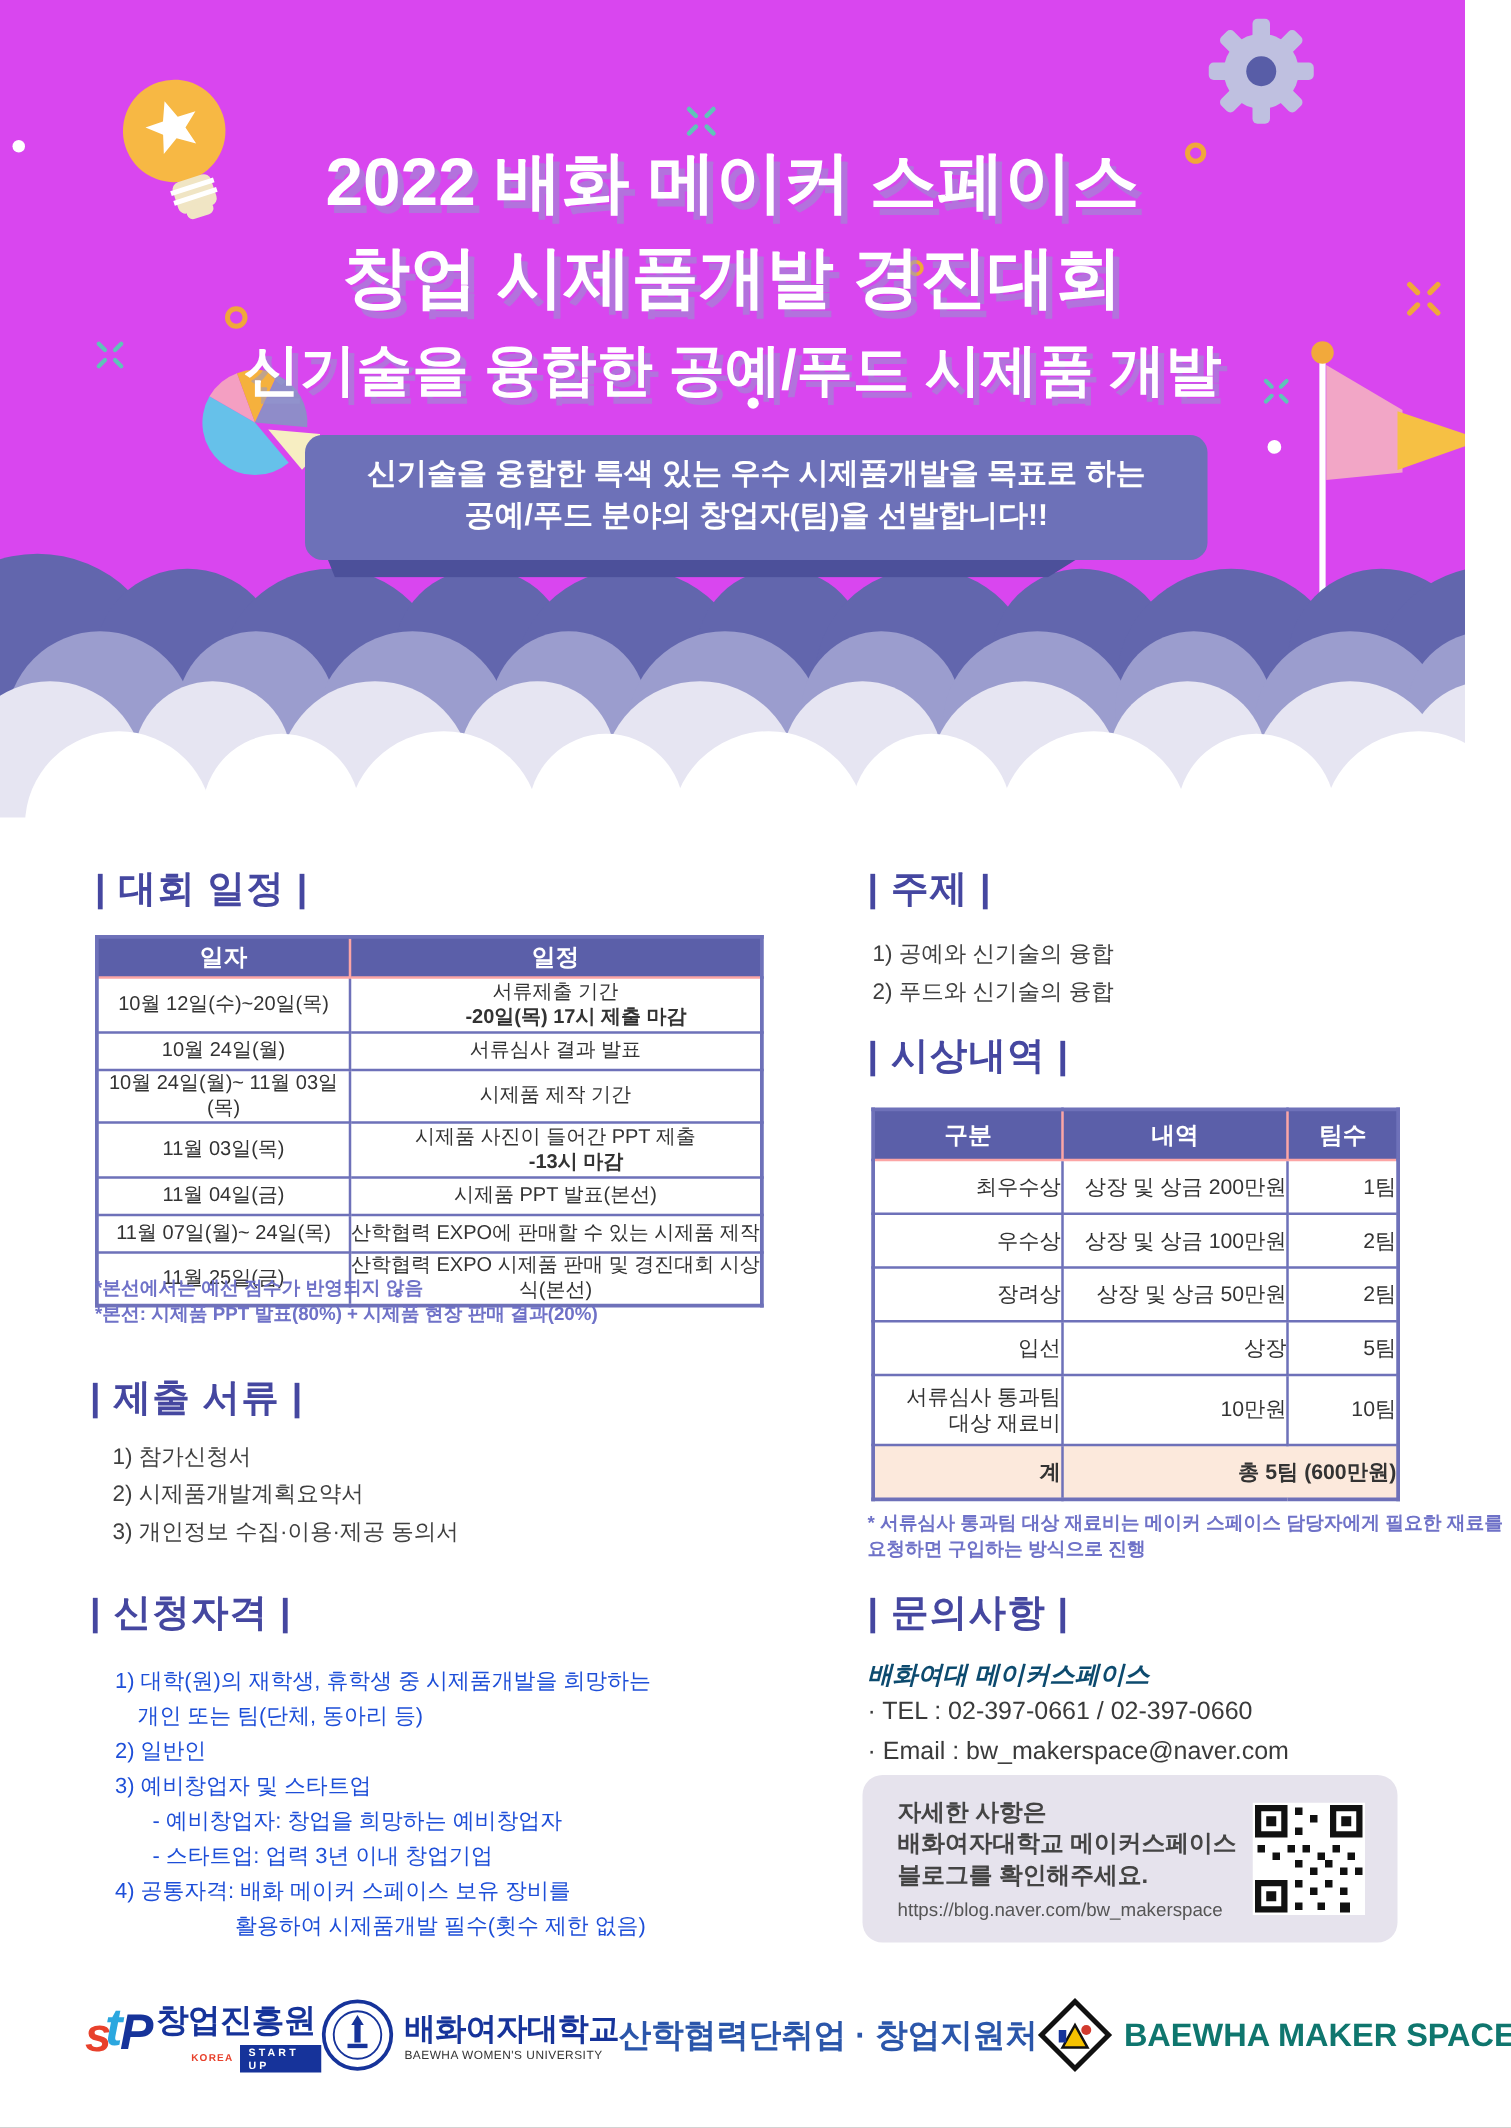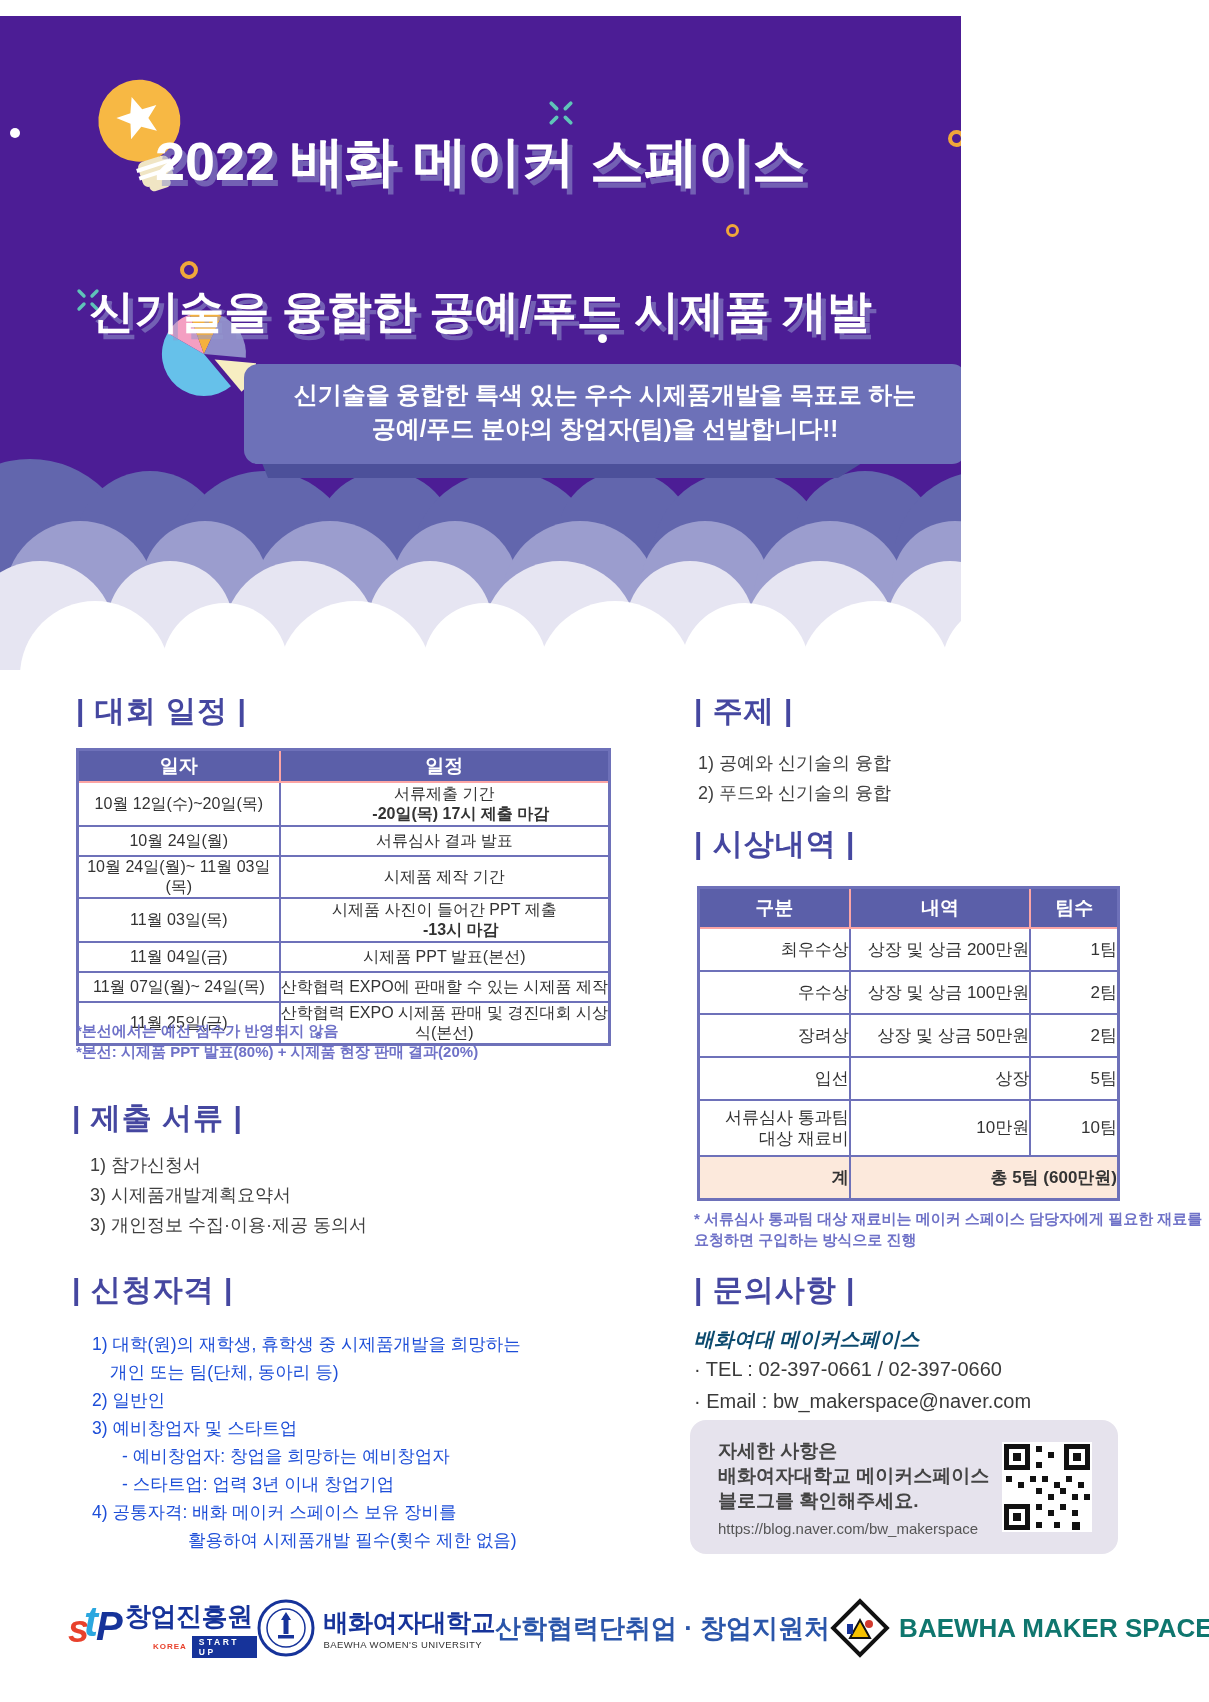--- a/index.html
+++ b/index.html
@@ -1,20 +1,20 @@
 <!DOCTYPE html>
 <html><head>
 <meta charset="utf-8">
 <style>
   * { margin:0; padding:0; box-sizing:border-box; }
   body { background:#888; font-family:"Liberation Sans", sans-serif; }
   #poster { position:relative; width:1209px; height:1702px; background:#ffffff; overflow:hidden; margin:0 auto; }
 
   
-  .hero { position:absolute; left:0; top:16px; width:961px; height:660px; background:#4c1d95; overflow:hidden; }
+  .hero { position:absolute; left:0; top:0; width:1172px; height:660px; background:#d946ef; overflow:hidden; }
   .ht { position:absolute; left:0; width:100%; text-align:center; color:#fff; font-weight:800;
         text-shadow:5px 6px 0 rgba(148,151,205,.55); letter-spacing:0; white-space:nowrap; }
   .t1 { top:110px; font-size:54px; }
   .t2 { top:186px; font-size:54px; }
   .t3 { top:266px; font-size:45px; }
   .band { position:absolute; left:244px; top:348px; width:722px; height:100px; background:#6d71b8;
           border-radius:14px; text-align:center; color:#fff; font-weight:700; z-index:5; }
   .band div { font-size:24px; line-height:34px; }
   .band div:first-child { margin-top:14px; }
   .band-shadow { position:absolute; left:262px; top:447px; width:600px; height:15px; background:#4c509a;
@@ -158,20 +158,21 @@
     </svg>
 
     <svg class="flag" width="160" height="245" viewBox="0 0 160 245">
       <rect x="15.5" y="14" width="5" height="228" rx="2.5" fill="#ffffff"></rect>
       <circle cx="18" cy="12" r="9" fill="#f2a93b"></circle>
       <polygon points="21,22 82,58 82,108 21,114" fill="#f2a6c6"></polygon>
       <polygon points="78,59 78,106 146,82" fill="#f6c044"></polygon>
     </svg>
 
     <div class="ht t1">2022 배화 메이커 스페이스</div>
+    <div class="ht t2">창업 시제품개발 경진대회</div>
     <div class="ht t3">신기술을 융합한 공예/푸드 시제품 개발</div>
 
     <div class="band">
       <div>신기술을 융합한 특색 있는 우수 시제품개발을 목표로 하는</div>
       <div>공예/푸드 분야의 창업자(팀)을 선발합니다!!</div>
     </div>
     <div class="band-shadow"></div>
 
     <svg class="clouds" viewBox="0 0 1209 242" preserveAspectRatio="none">
       <g fill="#6266ad">
@@ -288,21 +289,21 @@
     </tr>
   </tbody>
     </table>
 
   <div class="note" style="left:76px;top:1020px">*본선에서는 예선 점수가 반영되지 않음
 *본선: 시제품 PPT 발표(80%) + 시제품 현장 판매 결과(20%)</div>
 
   <div class="sec-h" style="left:72px;top:1098px">| 제출 서류 |</div>
   <div class="list" style="left:90px;top:1150px">
     <div>1) 참가신청서</div>
-    <div>3) 시제품개발계획요약서</div>
+    <div>2) 시제품개발계획요약서</div>
     <div>3) 개인정보 수집·이용·제공 동의서</div>
   </div>
 
   <div class="sec-h" style="left:72px;top:1270px">| 신청자격 |</div>
   <div class="elist" style="left:92px;top:1330px">
     <div>1) 대학(원)의 재학생, 휴학생 중 시제품개발을 희망하는</div>
     <div class="in1">개인 또는 팀(단체, 동아리 등)</div>
     <div>2) 일반인</div>
     <div>3) 예비창업자 및 스타트업</div>
     <div class="in2">-  예비창업자: 창업을 희망하는 예비창업자</div>

